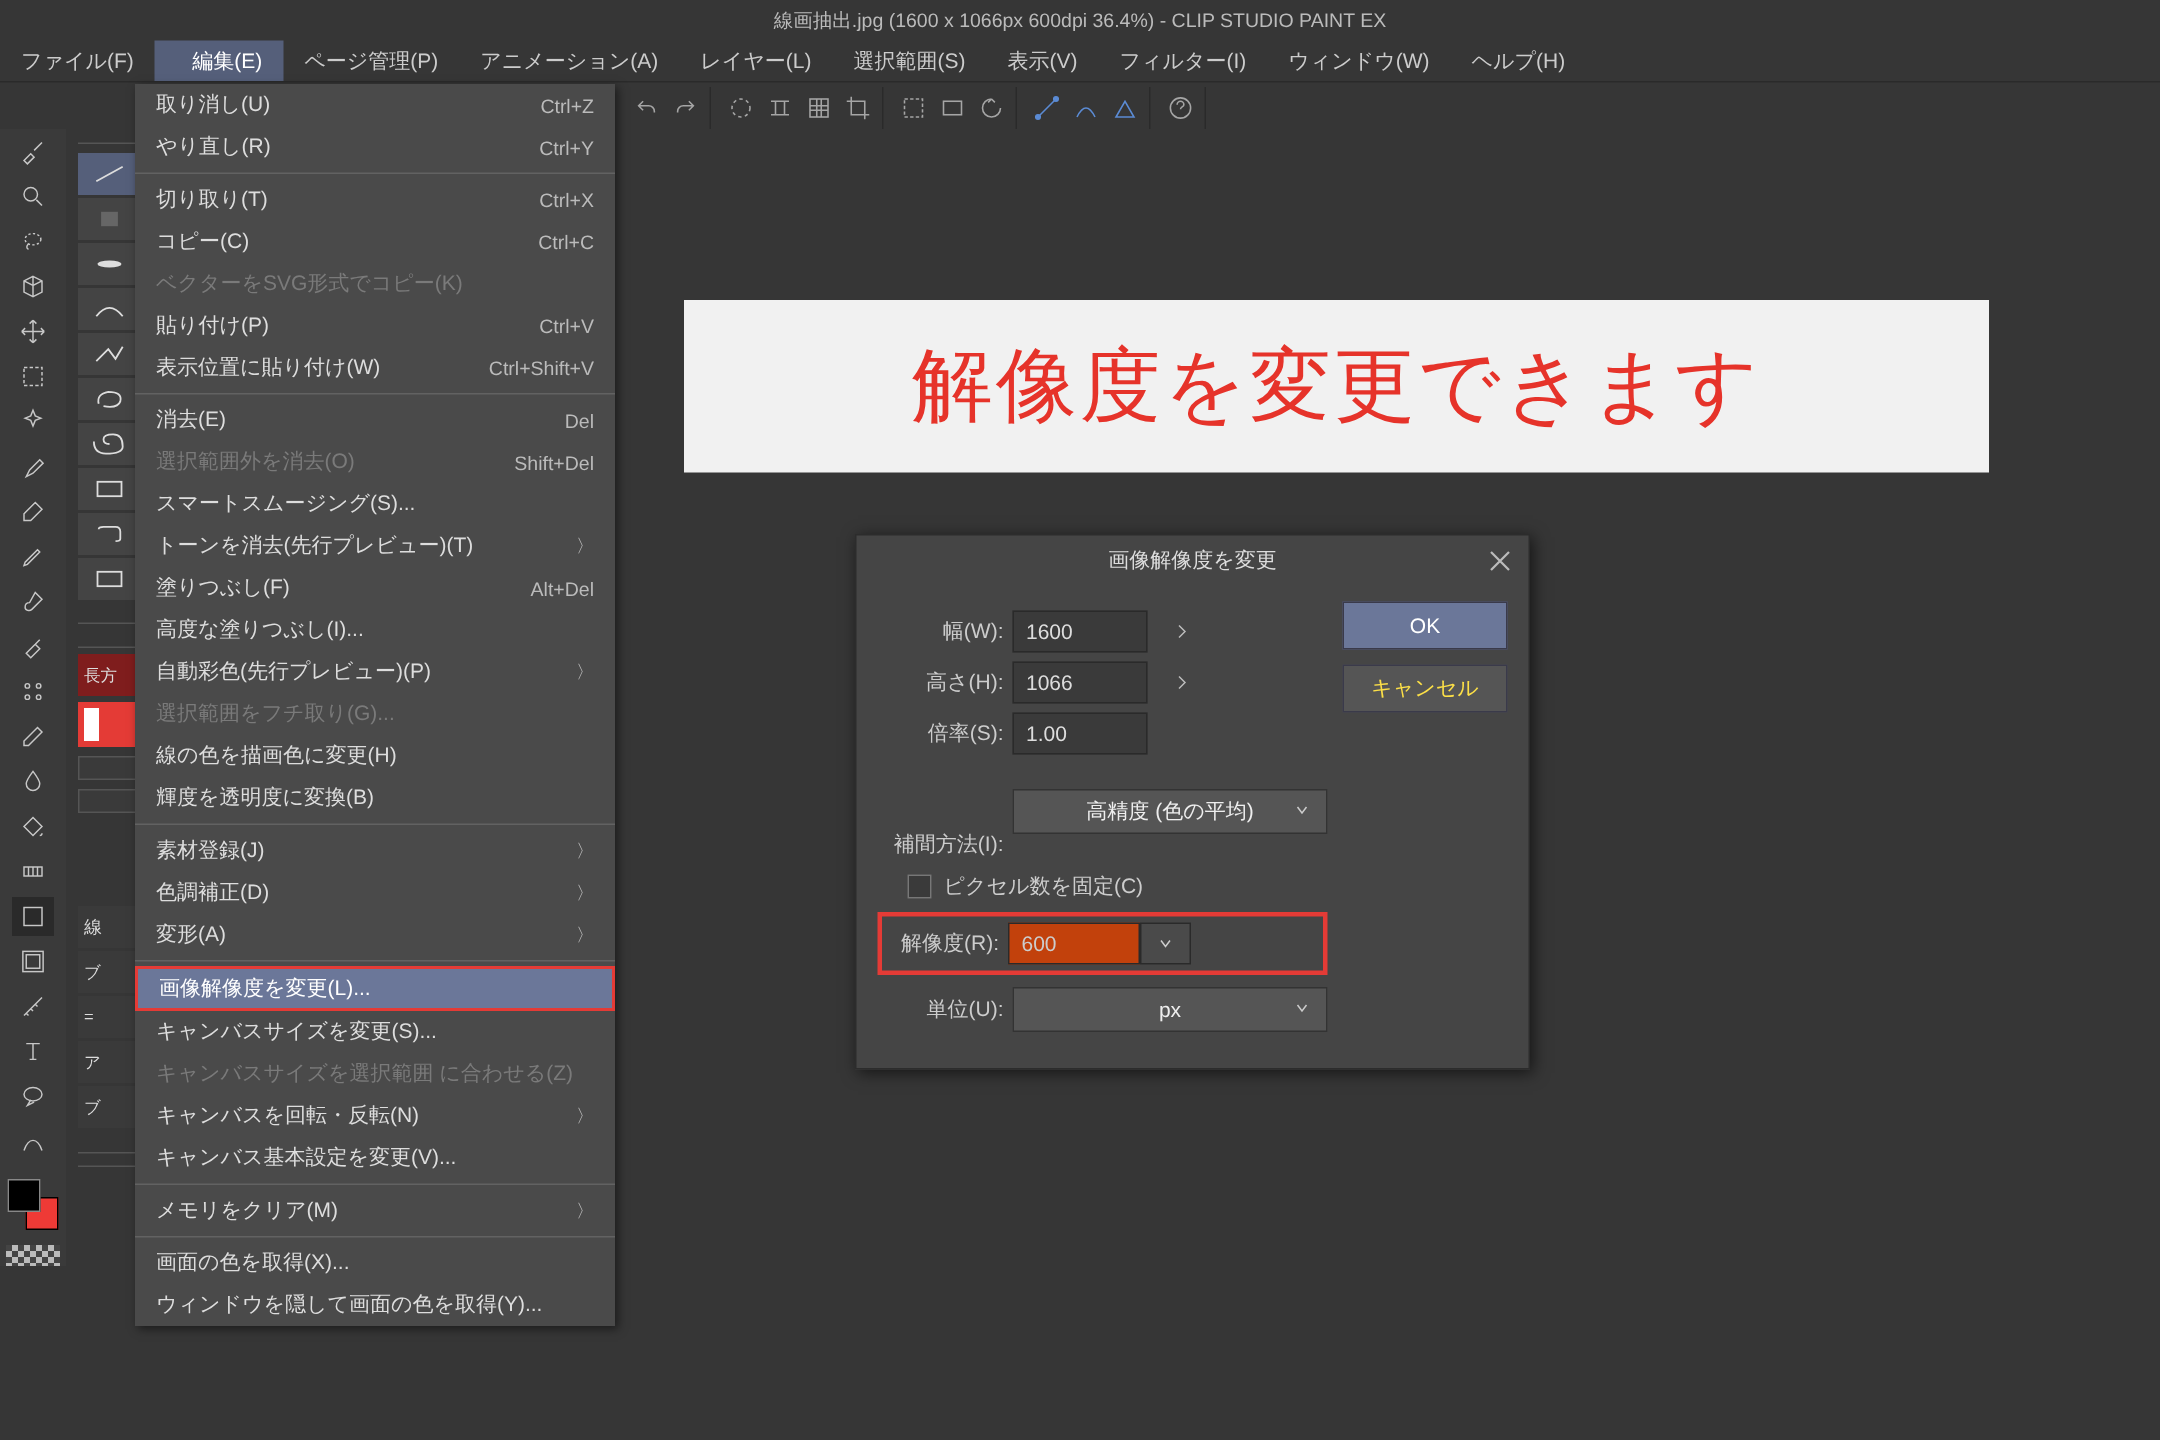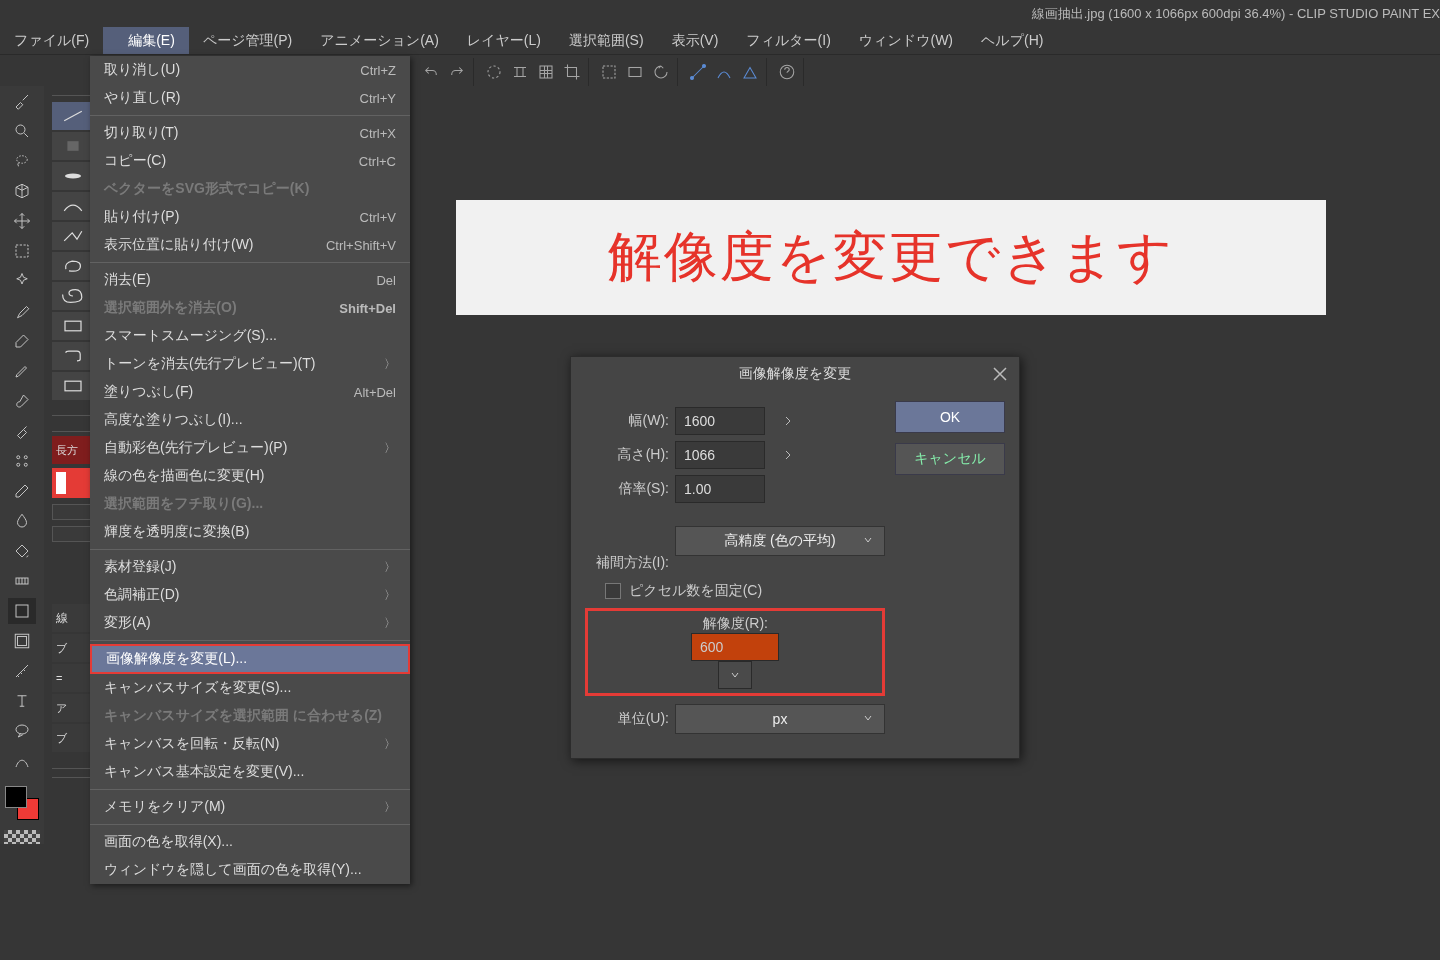--- a/index.html
+++ b/index.html
@@ -1,19 +1,19 @@
 <!DOCTYPE html>
 <html><head>
 <meta charset="utf-8">
 <style>
   * { box-sizing: border-box; margin: 0; padding: 0; font-family: "Meiryo", "MS Gothic", sans-serif; }
   body { background:#363636; color:#ccc; width:1440px; height:960px; overflow:hidden; position:relative; font-size:13px; }
 
   
-  .titlebar { height:27px; background:#363636; display:flex; align-items:center; justify-content:flex-end; color:#bbb; font-size:13px; }
+  .titlebar { height:27px; background:#363636; display:flex; align-items:center; justify-content:center; color:#bbb; font-size:13px; }
   .titlebar span { white-space:nowrap; }
 
   
   .menubar { height:28px; background:#363636; display:flex; align-items:stretch; border-bottom:1px solid #2a2a2a; }
   .menubar .mitem { padding:0 14px; display:flex; align-items:center; color:#ccc; cursor:default; font-size:14px; }
   .menubar .mitem.active { background:#555f7a; color:#fff;padding-left:25px; }
 
   
   .toolbar2 { position:absolute; left:95px; top:58px; height:28px; display:flex; align-items:center; gap:4px; }
   .toolbar2 .seg { display:flex; align-items:center; gap:2px; padding:0 4px; border-right:1px solid #2a2a2a; height:100%; }
@@ -43,50 +43,50 @@
   .sub.textbtn { background:#7f1d1d; font-size:11px; color:#ddd; justify-content:flex-start; padding-left:4px; overflow:hidden;}
   .redpatch { width:42px;height:30px;background:#e43b36;margin:4px 0; position:relative;}
   .redpatch::before { content:""; position:absolute; left:4px; top:4px; width:10px; height:22px; background:#fff;}
   .smallbox { width:42px;height:16px;background:#3a3a3a;border:1px solid #555;margin-top:6px;}
 
   
   .dropdown { position:absolute; left:90px; top:56px; width:320px; background:#4a4a4a; color:#ddd; box-shadow:2px 2px 6px rgba(0,0,0,0.5); z-index:5; font-size:14px;}
   .dropdown .row { display:flex; align-items:center; height:28px; padding:0 14px; }
   .dropdown .row .label { flex:1; white-space:nowrap; }
   .dropdown .row .shortcut { color:#bbb; font-size:13px; }
-  .dropdown .row.disabled { color:#7a7a7a;font-weight:bold; }
+  .dropdown .row.disabled { color:#7a7a7a; }
   .dropdown .row.highlight { background:#6b7799; color:#fff; border:2px solid #e43b36; height:30px; box-sizing:border-box;}
   .dropdown .sep { height:1px; background:#626262; margin:3px 0; }
   .dropdown .arrow { color:#bbb; font-size:12px; margin-left:auto; }
 
   
   .bigoverlay { position:absolute; left:456px; top:200px; width:870px; height:115px;
     background:#f1f1f1; color:#e6332a; font-size:54px; display:flex; align-items:center; justify-content:center;
     letter-spacing:2px; z-index:6;}
 
   
   .dialog { position:absolute; left:570px; top:356px; width:450px; background:#454545; border:1px solid #2c2c2c;
     box-shadow:2px 2px 10px rgba(0,0,0,0.6); z-index:7; font-size:14px;}
   .dialog .dtitle { height:34px; display:flex; align-items:center; justify-content:center; position:relative; color:#ddd;}
   .dialog .dtitle .close { position:absolute; right:10px; top:8px; width:18px; height:18px; }
   .dialog .dtitle .close svg { stroke:#bbb; stroke-width:1.5; }
   .dialog .body { padding:10px 14px 18px 14px; display:flex; }
   .dialog .fields { flex:1; }
   .dialog .buttons { width:120px; display:flex; flex-direction:column; gap:10px; padding-left:10px;}
   .dbtn { height:32px; background:#6b7799; color:#fff; display:flex; align-items:center; justify-content:center; border:1px solid #3a3a4a;}
-  .dbtn.sec { background:#555; color:#86efac;}
+  .dbtn.sec { background:#555; color:#fde047;}
   .dialog .frow { display:flex; align-items:center; margin:6px 0; }
   .dialog .frow .flabel { width:90px; text-align:right; color:#ccc; padding-right:6px;}
   .dialog .frow .val { width:90px; height:28px; background:#3a3a3a; border:1px solid #2a2a2a; color:#ddd; padding:0 8px; display:flex; align-items:center;}
   .dialog .frow .expbtn { width:30px; height:28px; display:flex; align-items:center; justify-content:center; margin-left:8px;}
   .dialog .frow .expbtn svg { stroke:#bbb; fill:none;}
   .selectwide { flex:1; height:30px; background:#555; border:1px solid #333; color:#eee; display:flex; align-items:center; justify-content:center; position:relative;}
   .selectwide .chev { position:absolute; right:10px; }
   .checkbox { width:16px; height:16px; border:1px solid #777; background:#3a3a3a; margin-right:8px; }
-  .resolution-row { display:flex; align-items:center; border:3px solid #e43b36; padding:4px 6px; margin:8px 0;flex-direction:column;}
+  .resolution-row { display:flex; align-items:center; border:3px solid #e43b36; padding:4px 6px; margin:8px 0;}
   .resolution-row .flabel { width:78px; text-align:right; padding-right:6px;}
   .resolution-row .val { width:88px; height:28px; background:#c2410c; border:1px solid #2a2a2a; display:flex; align-items:center; padding:0 8px;}
   .resolution-row .dropbtn { width:34px; height:28px; background:#4a4a4a; border:1px solid #2a2a2a; display:flex; align-items:center; justify-content:center;}
 
   .canvas-area { position:absolute; left:98px; top:86px; right:0; bottom:0; background:#363636; }
 </style>
 </head>
 <body>
 
 <div class="titlebar">
@@ -440,25 +440,25 @@
       <span class="label">塗りつぶし(F)</span>
       <span class="shortcut">Alt+Del</span>
     </div>
   <div class="row">
       <span class="label">高度な塗りつぶし(I)...</span>
     </div>
   <div class="row">
       <span class="label">自動彩色(先行プレビュー)(P)</span>
       <span class="arrow">〉</span>
     </div>
-  <div class="row">
-      <span class="label">線の色を描画色に変更(H)</span>
-    </div>
   <div class="row disabled">
       <span class="label">選択範囲をフチ取り(G)...</span>
+    </div>
+  <div class="row">
+      <span class="label">線の色を描画色に変更(H)</span>
     </div>
   <div class="row">
       <span class="label">輝度を透明度に変換(B)</span>
     </div>
   <div class="sep"></div>
   <div class="row">
       <span class="label">素材登録(J)</span>
       <span class="arrow">〉</span>
     </div>
   <div class="row">

